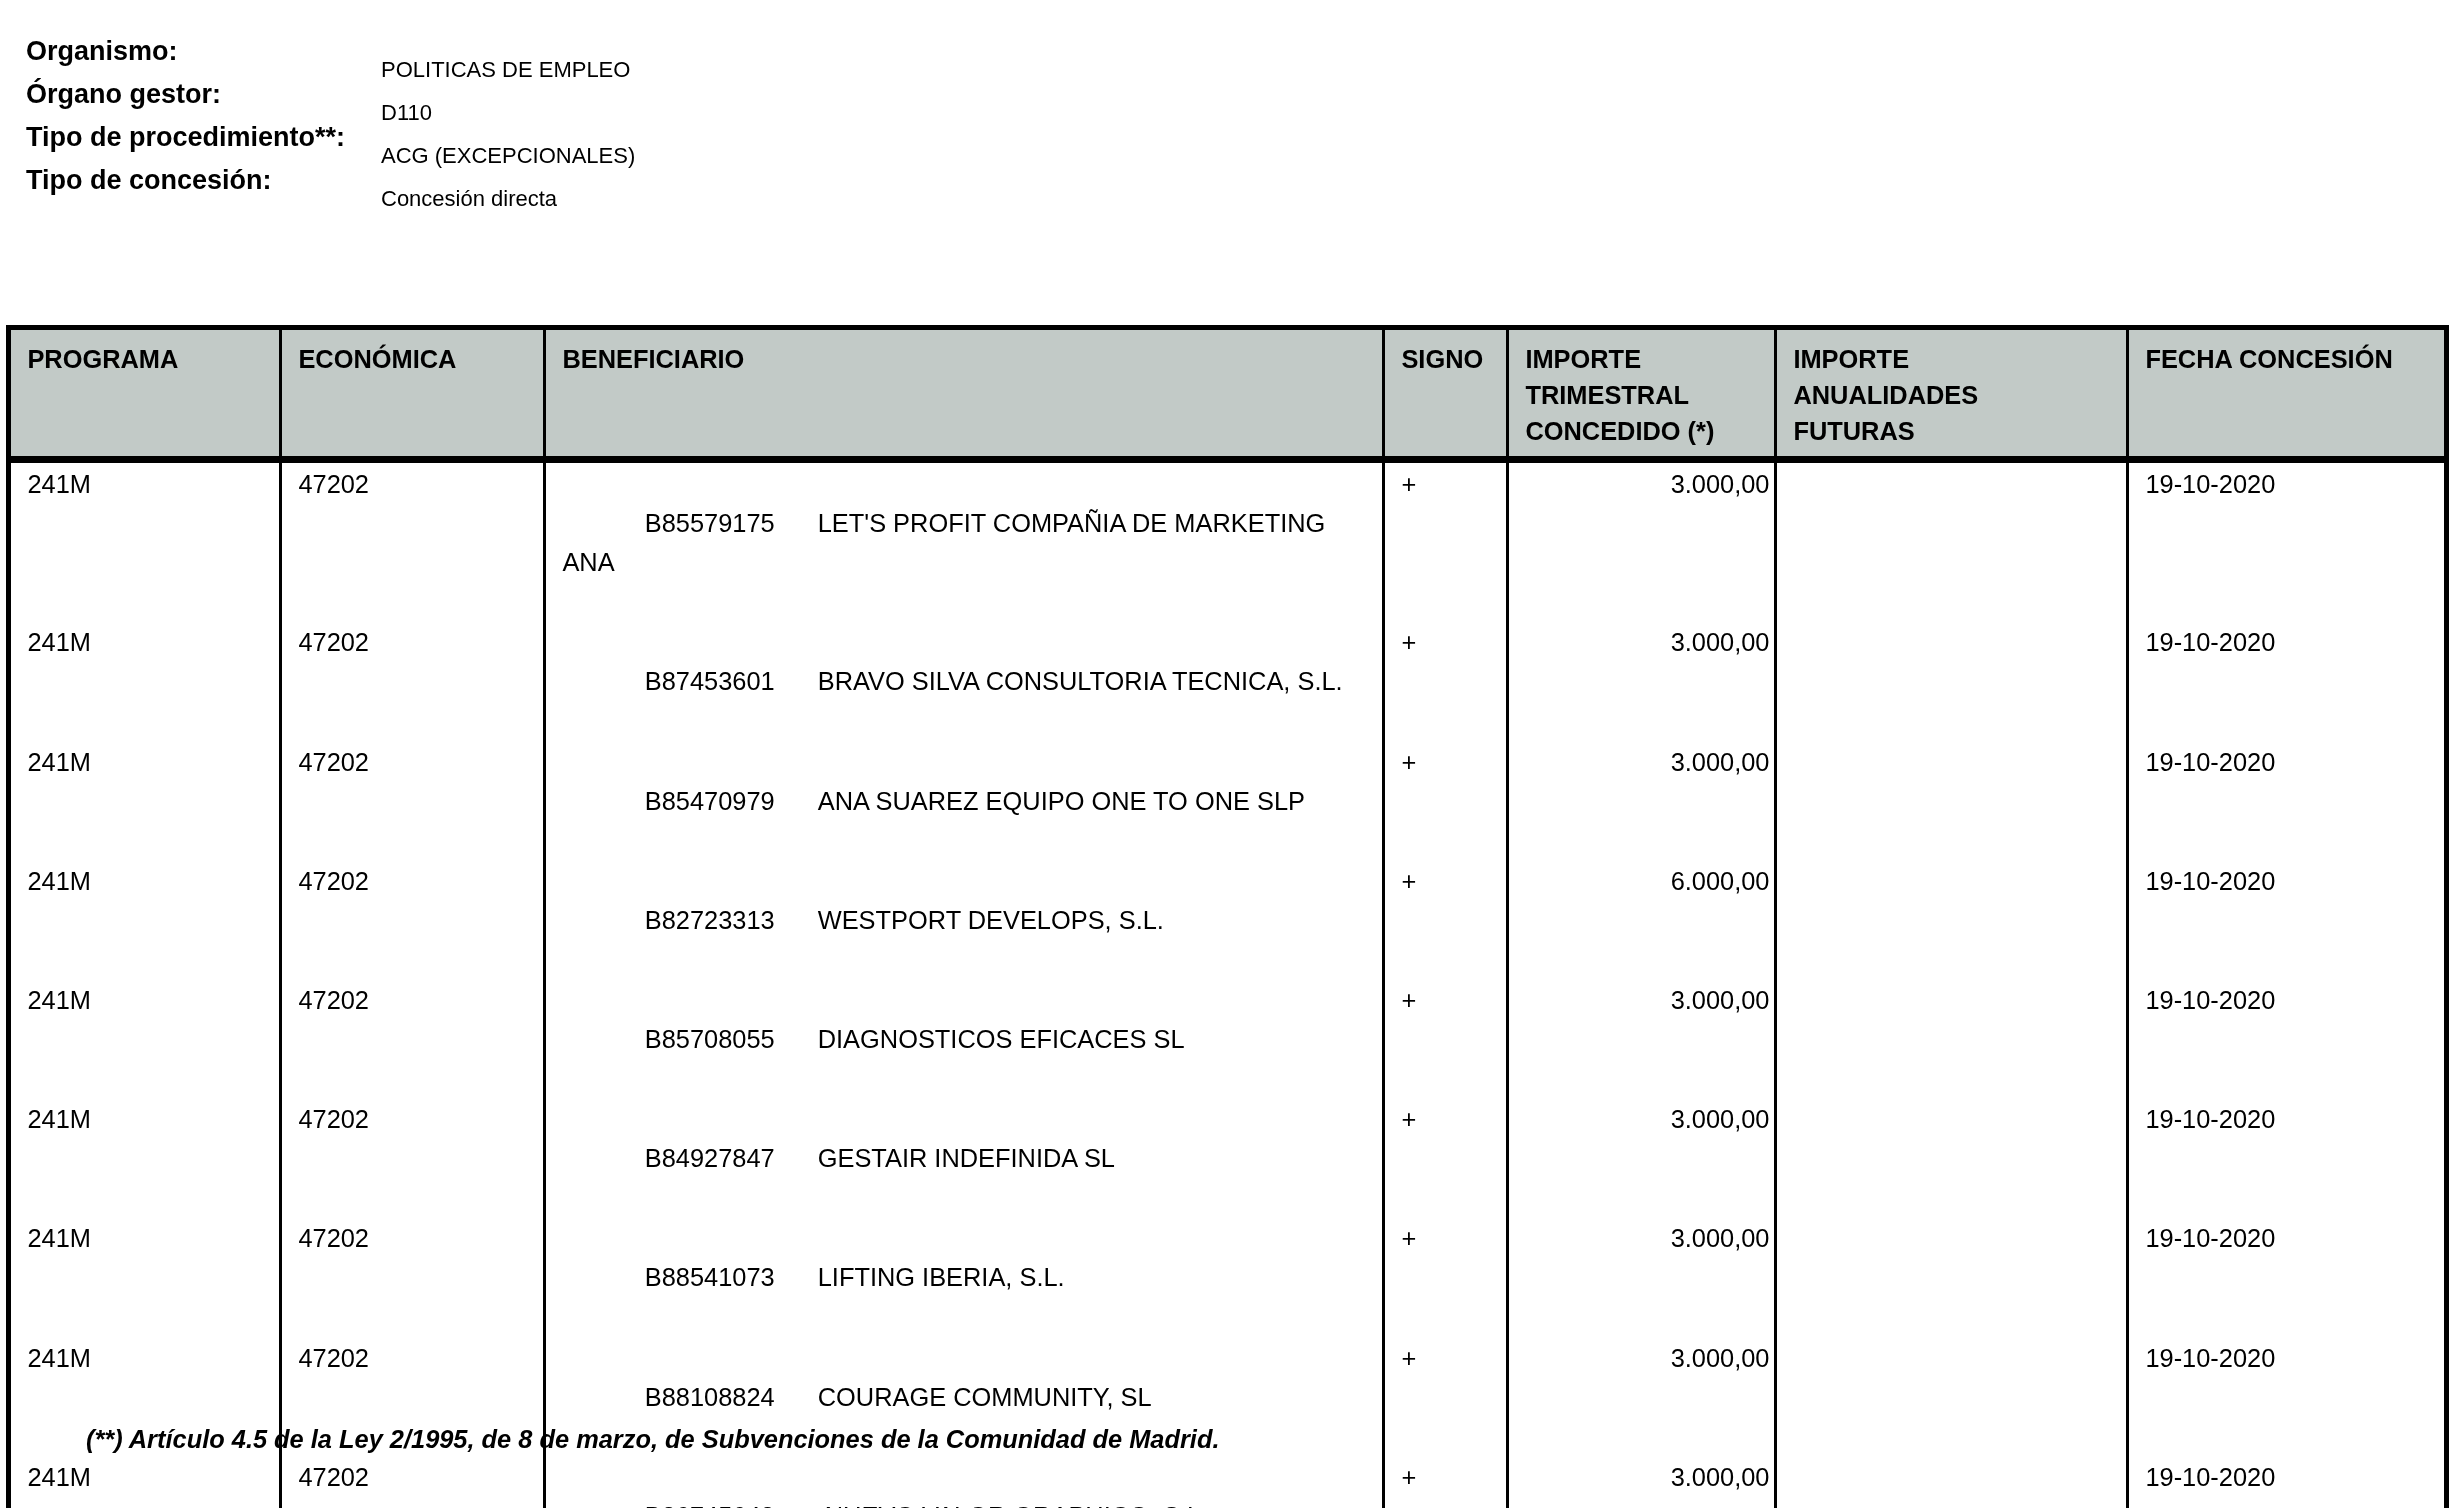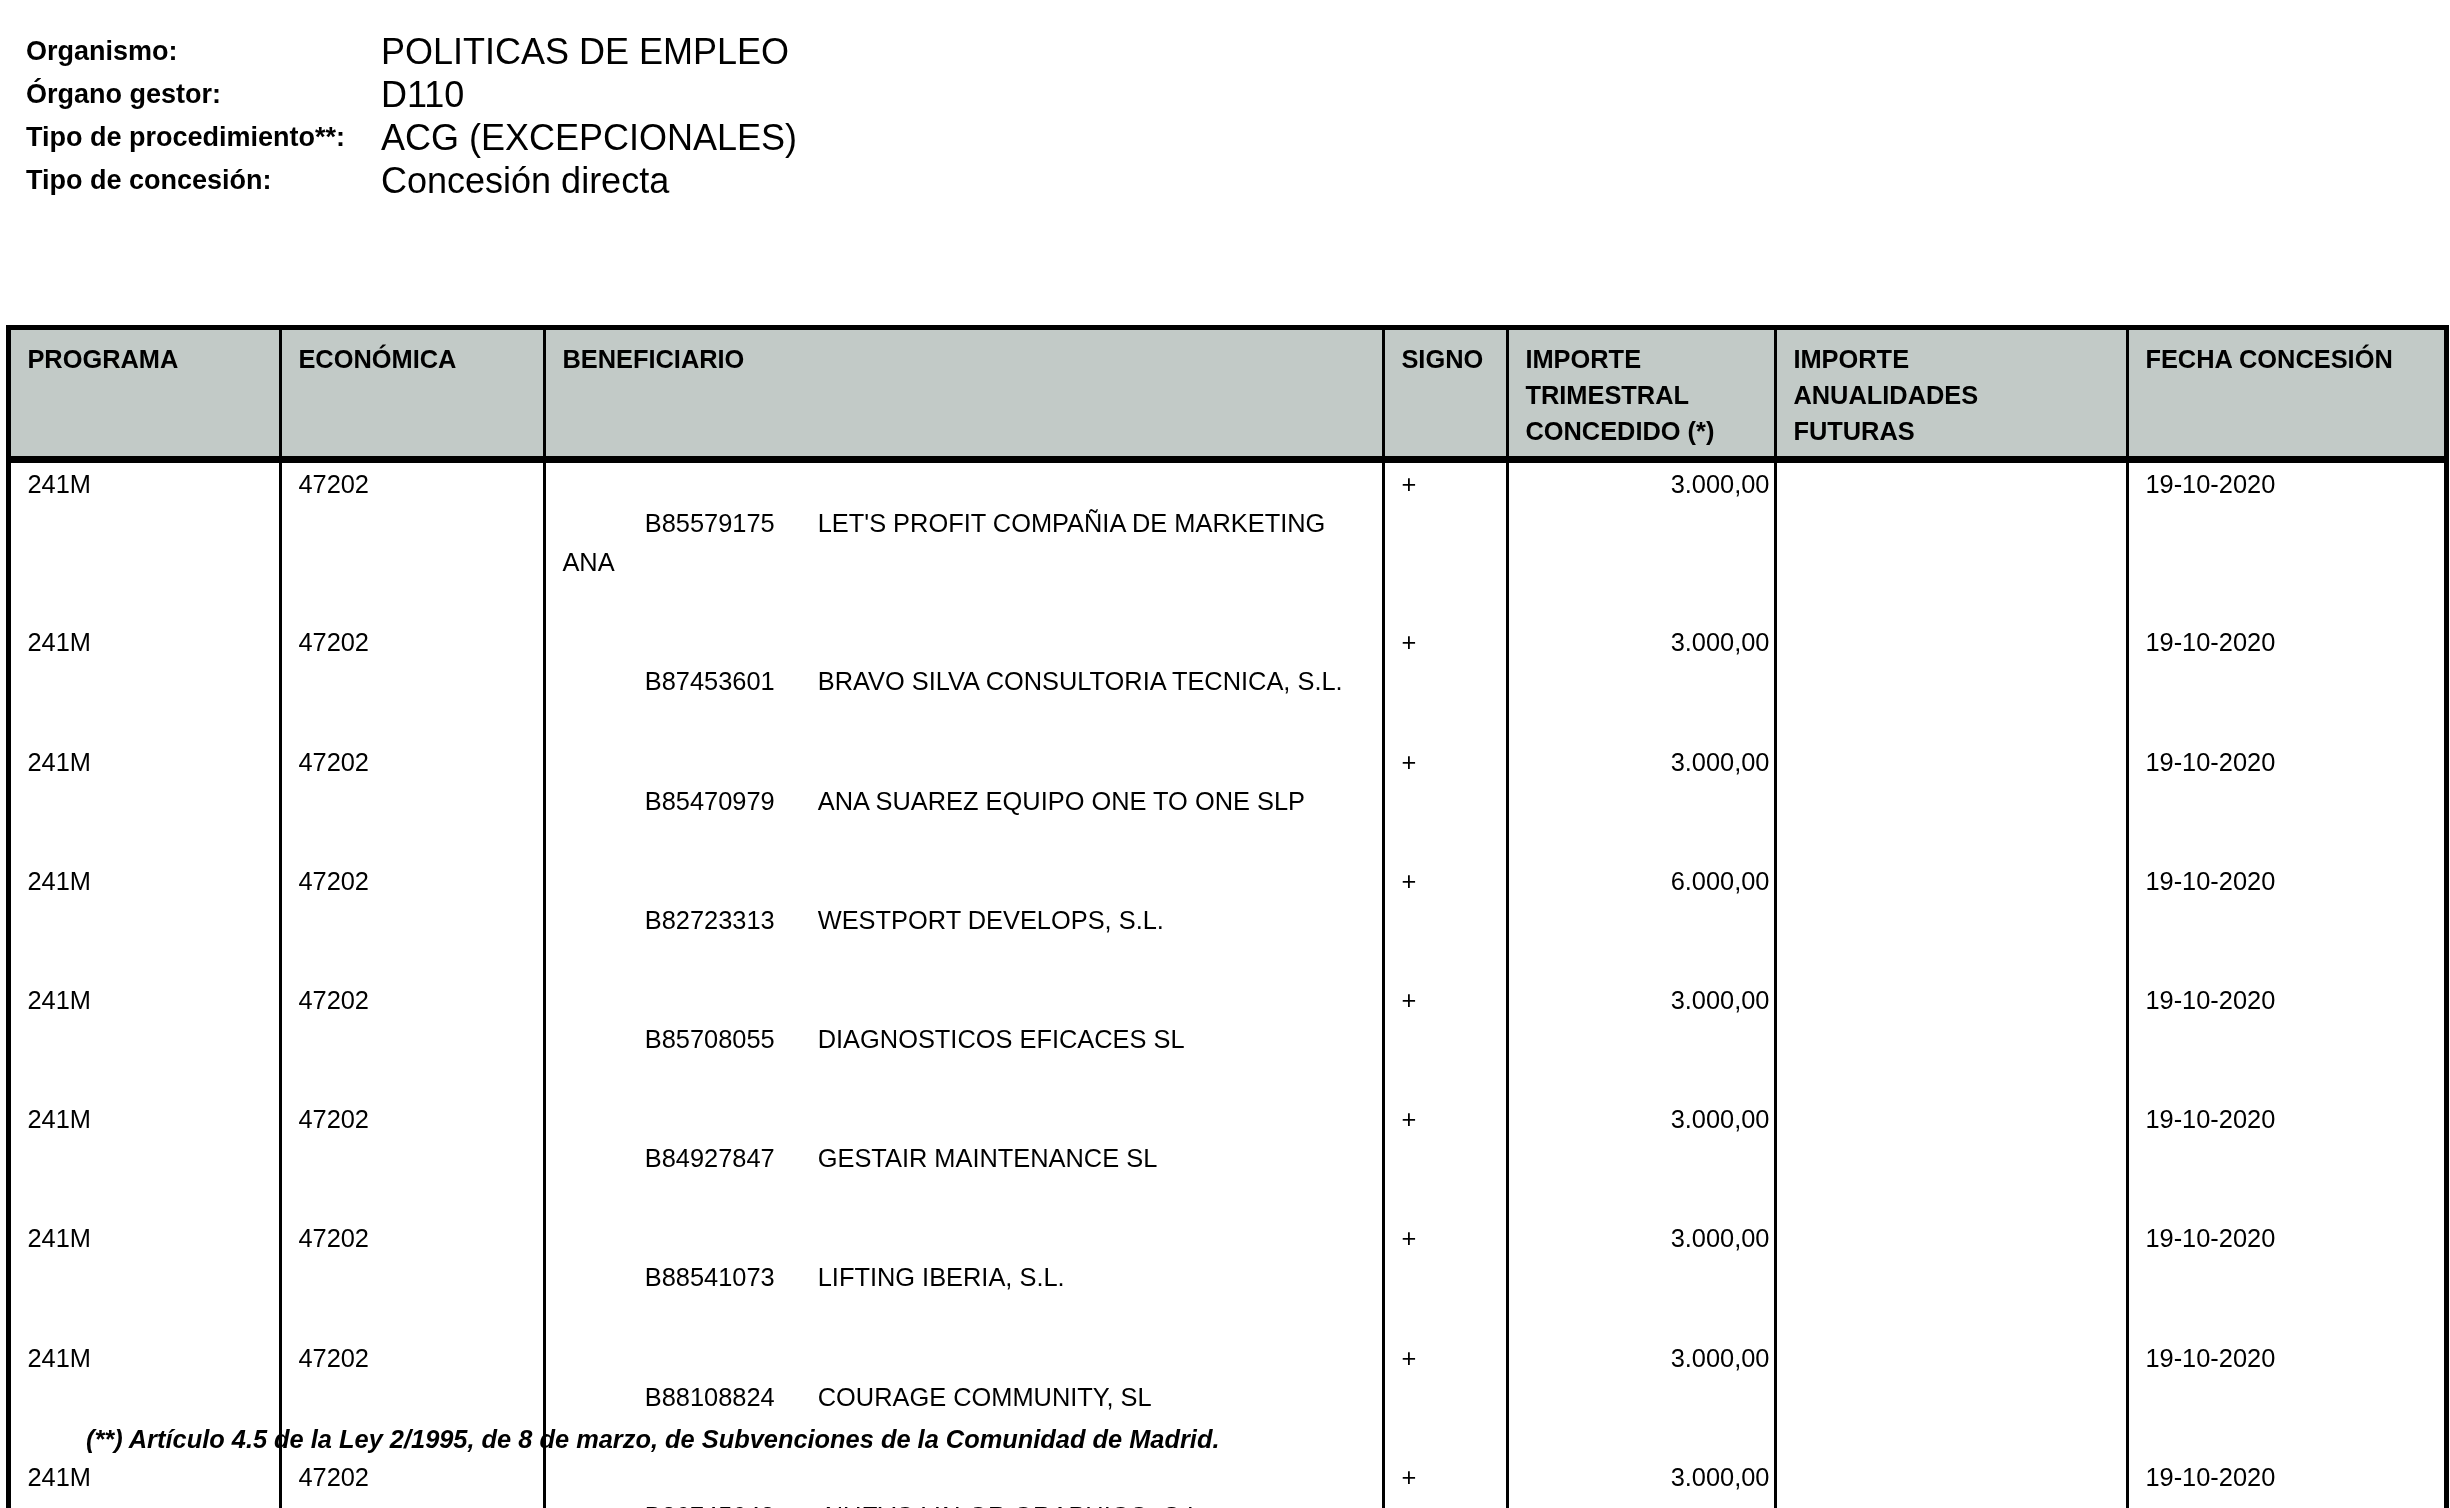--- a/index.html
+++ b/index.html
@@ -7,21 +7,21 @@
     width:2450px;height:1509px;
     background:#ffffff;color:#000000;
     font-family:"Liberation Sans", sans-serif;
     position:relative;overflow:hidden;
   }
 
   
   .meta{position:absolute;left:26px;top:30px;width:2390px;}
   .meta-row{display:flex;height:43px;line-height:43px;}
   .meta-label{width:355px;font-weight:bold;font-size:27px;white-space:pre;}
-  .meta-value{font-size:36px;white-space:pre;}
+  .meta-value{font-size:22px;white-space:pre;margin-top:18px;}
 
   
   table.grants{
     position:absolute;left:6px;top:325px;
     width:2438px;
     border-collapse:collapse;
     table-layout:fixed;
     border:5.2px solid #000;
   }
   table.grants th{
@@ -173,21 +173,21 @@
     <td class="col-signo">+</td>
     <td class="col-importe">3.000,00</td>
     <td class="col-anualidades"></td>
     <td class="col-fecha">19-10-2020</td>
   </tr>
 
   <tr class="data-row">
     <td class="col-programa">241M</td>
     <td class="col-economica">47202</td>
     <td class="col-beneficiario">
-      <span class="nif">B84927847</span><span class="bname">GESTAIR MAINTENANCE SL</span>
+      <span class="nif">B84927847</span><span class="bname">GESTAIR INDEFINIDA SL</span>
     </td>
     <td class="col-signo">+</td>
     <td class="col-importe">3.000,00</td>
     <td class="col-anualidades"></td>
     <td class="col-fecha">19-10-2020</td>
   </tr>
 
   <tr class="data-row">
     <td class="col-programa">241M</td>
     <td class="col-economica">47202</td>

